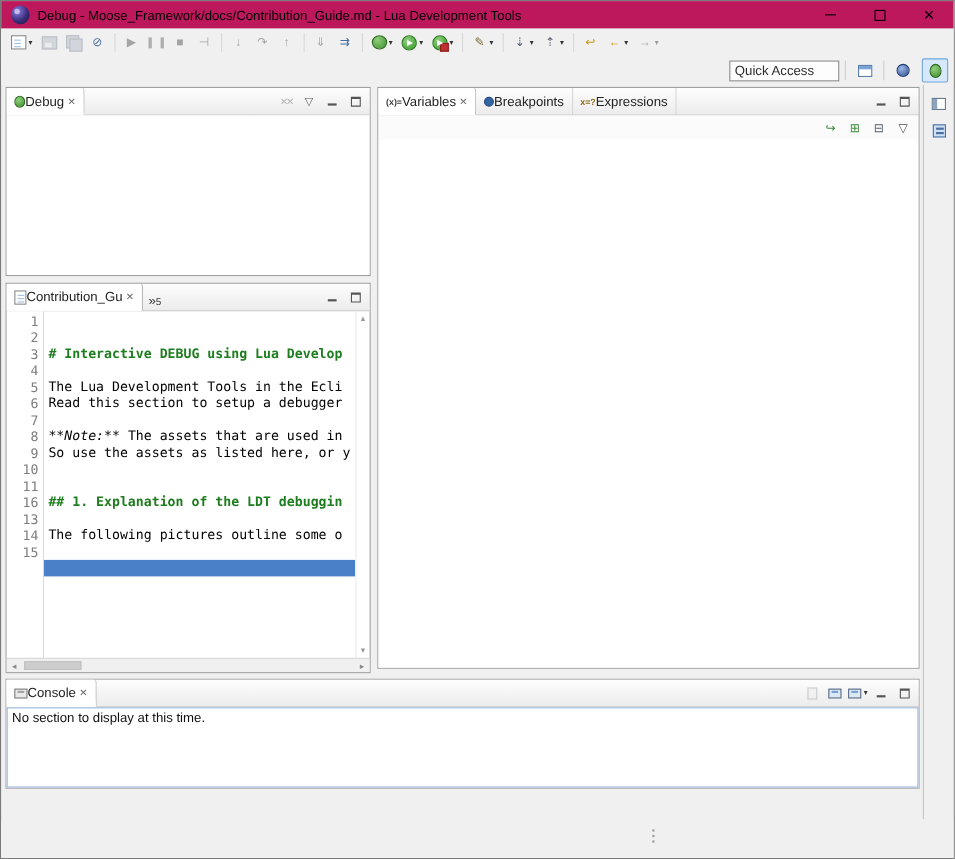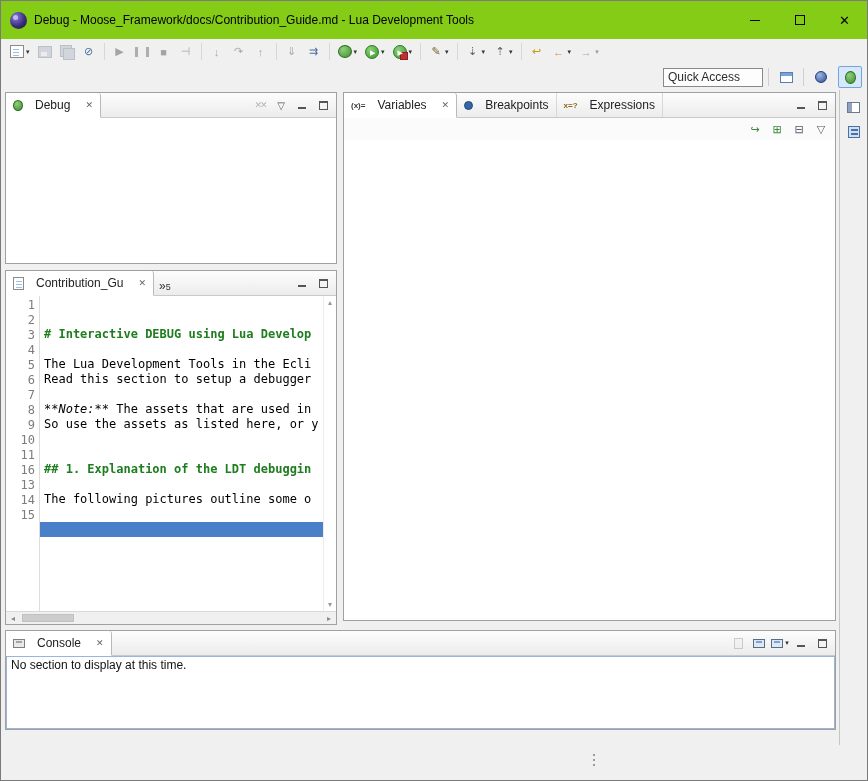--- a/index.html
+++ b/index.html
@@ -3,21 +3,21 @@
 <meta charset="utf-8">
 <style>
   * { margin:0; padding:0; box-sizing:border-box; }
   html,body { width:868px; height:781px; }
   body { font-family:"Liberation Sans", sans-serif; font-size:12px; color:#1a1a1a; background:#888; user-select:none; }
   :root { --accent:#4a80c8; --green:#1e7d1e; --chrome:#f0f0f0; --pborder:#a0a0a0; }
 
   .window { width:868px; height:781px; background:var(--chrome); border:1px solid #7a7a7a; display:flex; flex-direction:column; overflow:hidden; }
 
   
-  .titlebar { height:38px; background:#84cc16; display:flex; align-items:center; flex-shrink:0; }
+  .titlebar { height:25px; background:#be185d; display:flex; align-items:center; flex-shrink:0; }
   .app-icon { width:17px; height:17px; margin:0 7px 0 9px; border-radius:50%; background:radial-gradient(circle at 34% 30%, #7a6bd0 12%, #3a2d7a 55%, #1c1440); position:relative; }
   .app-icon::after { content:""; position:absolute; left:3px; top:3px; width:5px; height:5px; border-radius:50%; background:rgba(255,255,255,.55); }
   .title-text { font-size:12px; color:#000; }
   .tb-controls { margin-left:auto; display:flex; height:100%; }
   .tb-btn { width:45px; height:100%; display:flex; align-items:center; justify-content:center; color:#000; }
   .sh-min { width:10px; height:1px; background:#000; }
   .sh-max { width:10px; height:10px; border:1px solid #000; background:transparent; }
   .sh-close { font-size:13px; line-height:1; }
 
   
@@ -63,21 +63,21 @@
   .main { height:535px; display:flex; gap:6px; padding:2px 0 0 4px; flex-shrink:0; }
   .left-col { width:332px; display:flex; flex-direction:column; gap:6px; flex-shrink:0; }
   .right-col { flex:1; margin-right:3px; padding-bottom:4px; }
 
   .panel { border:1px solid var(--pborder); background:#fff; display:flex; flex-direction:column; overflow:hidden; }
   .debug-panel { height:172px; }
   .editor-panel { flex:1; }
   .vars-panel { height:100%; }
 
   .phead { height:25px; display:flex; align-items:stretch; background:linear-gradient(#fdfdfd,#ececec); border-bottom:1px solid #c9c9c9; flex-shrink:0; }
-  .tab { display:flex; align-items:center; gap:12px; padding:0 7px; font-size:12px; color:#222; border-right:1px solid #d8d8d8; white-space:nowrap; }
+  .tab { display:flex; align-items:center; gap:0; padding:0 7px; font-size:12px; color:#222; border-right:1px solid #d8d8d8; white-space:nowrap; }
   .tab.sel { background:#fff; border-right:1px solid #b9b9b9; margin-bottom:-1px; border-bottom:1px solid #fff; border-top-right-radius:3px; }
   .tab-close { font-size:9px; color:#666; margin-left:3px; }
   .tab-overflow { display:flex; align-items:flex-end; padding:0 5px 3px 5px; color:#333; }
   .ovf-ch { font-size:12px; line-height:1; }
   .ovf-n { font-size:9px; }
   .hacts { margin-left:auto; display:flex; align-items:center; gap:3px; padding-right:4px; }
   .hbtn { width:18px; height:18px; display:flex; align-items:center; justify-content:center; font-size:10px; color:#555; }
   .hbtn.dis { opacity:.45; }
   .sh-pmin { width:8px; height:8px; border-bottom:2px solid #555; }
   .sh-pmax { width:9px; height:9px; border:1px solid #555; border-top:2px solid #555; }

